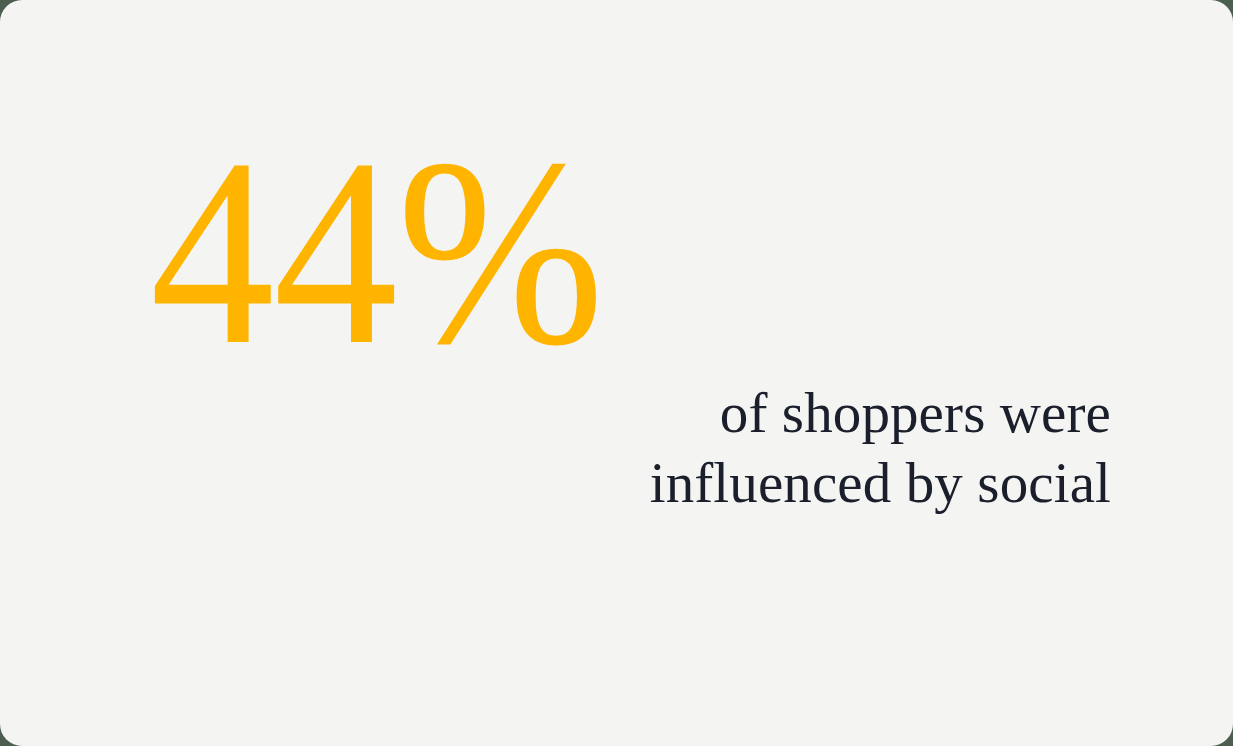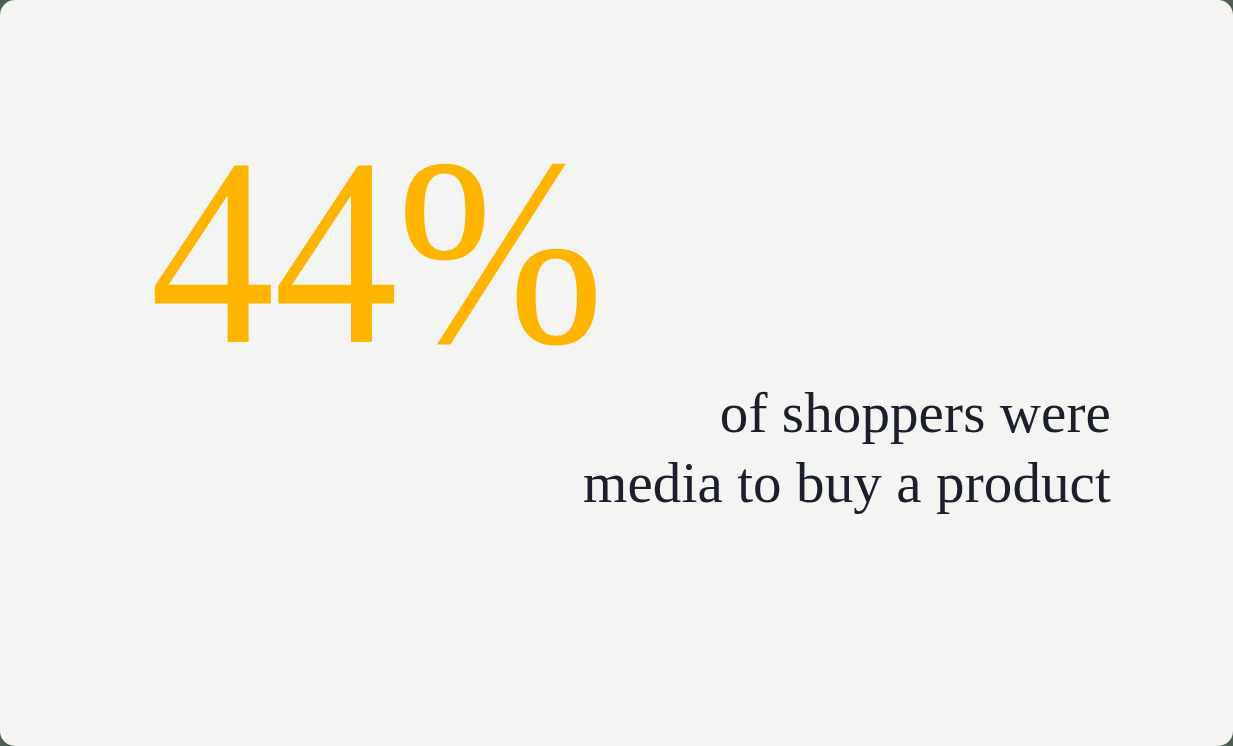--- a/index.html
+++ b/index.html
@@ -16,21 +16,21 @@
     font-family: "Liberation Serif", "DejaVu Serif", serif;
   }
 
   
   .stat-card {
     position: relative;
     box-sizing: border-box;
     width: 1233px;
     height: 746px;
     background: #f4f4f3;
-    border-radius: 15px;
+    border-radius: 22px;
     overflow: hidden;
   }
 
   
   .stat-figure {
     position: absolute;
     left: 150px;
     top: 118px;
     margin: 0;
     font-family: "Liberation Serif", "DejaVu Serif", serif;
@@ -69,16 +69,16 @@
 </style>
 </head>
 <body>
 
 <div class="stat-card">
 
   <div class="stat-figure">44%</div>
 
   <div class="stat-copy">
     <span class="copy-line">of shoppers were</span>
-    <span class="copy-line">media to buy a product</span>
+    <span class="copy-line">influenced by social</span>
   </div>
 
 </div>
 
 </body></html>

